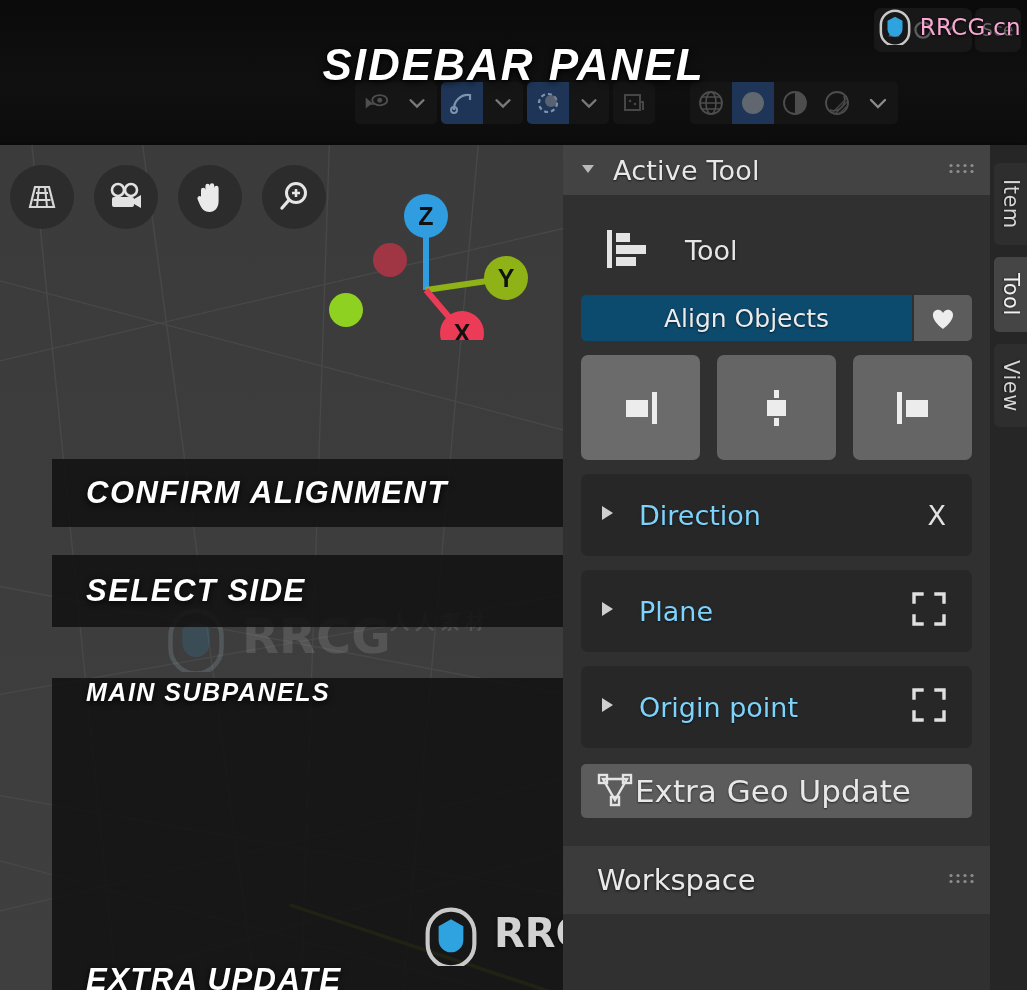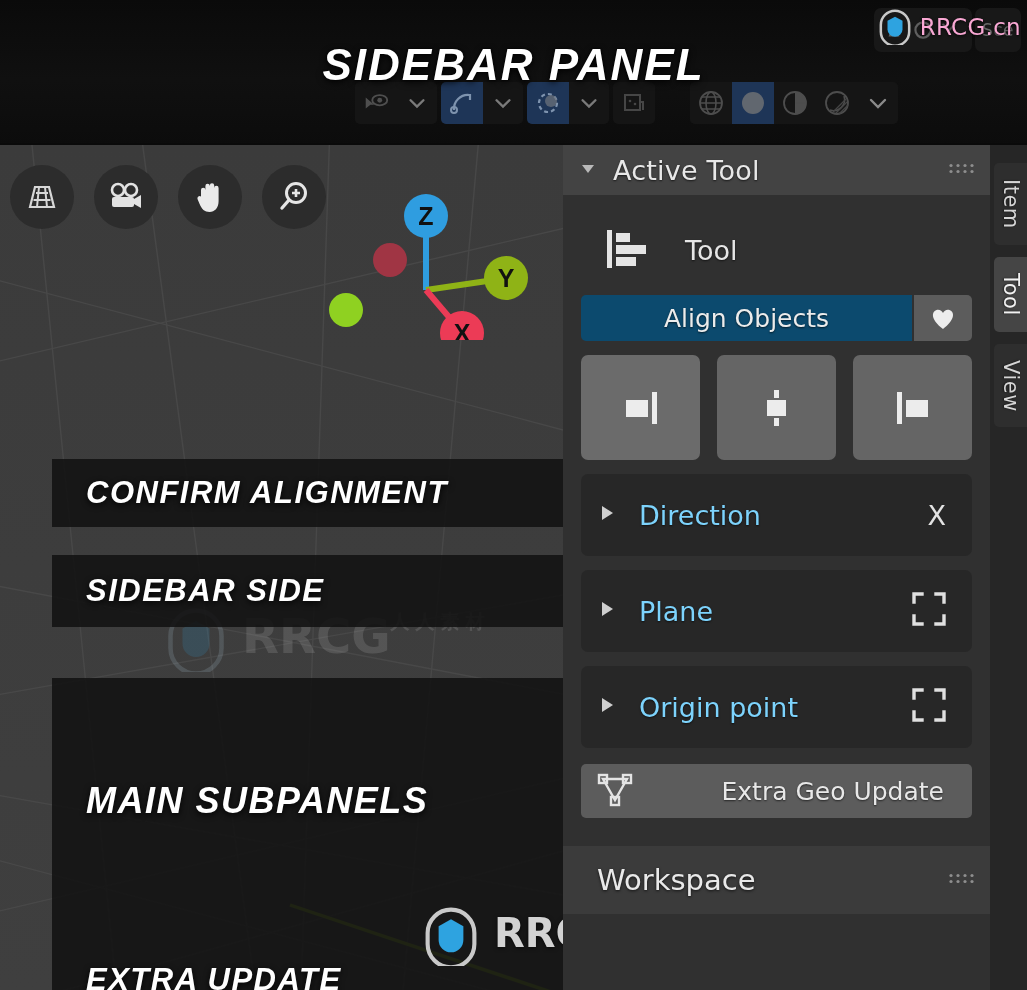--- a/index.html
+++ b/index.html
@@ -110,21 +110,21 @@
     background: rgba(18,18,18,.88);
     display: flex; align-items: center;
     padding-left: 34px;
     color: #fff; font-style: italic; font-weight: bold;
     font-family: "Liberation Sans", sans-serif;
     letter-spacing: 1.5px;
     text-shadow: 0 2px 6px rgba(0,0,0,.9);
   }
   #ann-confirm { left: 52px; top: 314px; width: 520px; height: 68px; font-size: 31px; }
   #ann-select  { left: 52px; top: 410px; width: 520px; height: 72px; font-size: 31px; }
-  #ann-main    { left: 52px; top: 533px; width: 520px; height: 268px; font-size: 36px; align-items: flex-start; padding-top: 102px; }
+  #ann-main    { left: 52px; top: 533px; width: 520px; height: 268px; font-size: 25px; align-items: flex-start; }
   #ann-extra   { left: 52px; top: 801px; width: 520px; height: 68px; font-size: 31px; }
 
   
   .wm-mid {
     position: absolute; left: 160px; top: 455px;
     display: flex; align-items: center; gap: 10px; opacity: .16;
     pointer-events: none;
   }
   .wm-mid .wm-txt { color: #cfcfcf; font-weight: bold; font-size: 48px; }
   .wm-bottom {
@@ -188,21 +188,21 @@
     position: absolute; right: 26px; color: #e3e3e3; font-size: 27px;
   }
   .sub-row .sicon { position: absolute; right: 18px; }
 
   .geo-btn {
     height: 54px; background: #5c5c5c; border-radius: 5px;
     margin-top: 16px;
     display: flex; align-items: center; padding: 0 14px;
   }
   .geo-btn .glabel {
-    flex: 1; text-align: right; color: #e8e8e8; font-size: 25px;
+    flex: 1; text-align: left; color: #e8e8e8; font-size: 31px;
     text-shadow: 0 1px 2px rgba(0,0,0,.6); padding-right: 14px;
   }
 
   .panel-hdr2 {
     position: relative; height: 68px; margin-top: 14px;
     background: #3b3b3b;
     display: flex; align-items: center; padding: 0 16px 0 34px;
   }
   .panel-hdr2 .ptitle { color: #e9e9e9; font-size: 29px; text-shadow: 0 1px 3px rgba(0,0,0,.7); }
 
@@ -442,21 +442,21 @@
         <path d="M24 7 a17 17 0 0 1 17 17 v8 a17 17 0 0 1 -34 0 v-8 a17 17 0 0 1 17 -17 z" fill="none" stroke="#bcd9ea" stroke-width="3"></path>
         <path d="M24 14 L33 19 v10 a9 9 0 0 1 -18 0 V19 z" fill="#2ea3e0"></path>
       </svg>
       <div class="wm-stack">
         <span class="wm-txt">RRCG</span>
         <span class="wm-cn">人人素材</span>
       </div>
     </div>
 
     <div class="ann" id="ann-confirm">CONFIRM ALIGNMENT</div>
-    <div class="ann" id="ann-select">SIDEBAR SIDE</div>
+    <div class="ann" id="ann-select">SELECT SIDE</div>
     <div class="ann" id="ann-main">MAIN SUBPANELS</div>
     <div class="ann" id="ann-extra">EXTRA  UPDATE</div>
   </div>
 
   <div class="wm-bottom">
     <svg width="66" height="66" viewBox="0 0 48 48">
       <path d="M24 7 a17 17 0 0 1 17 17 v8 a17 17 0 0 1 -34 0 v-8 a17 17 0 0 1 17 -17 z" fill="none" stroke="#c9c9c9" stroke-width="3"></path>
       <path d="M24 14 L33 19 v10 a9 9 0 0 1 -18 0 V19 z" fill="#2ea3e0"></path>
     </svg>
     <div class="wm-stack">

